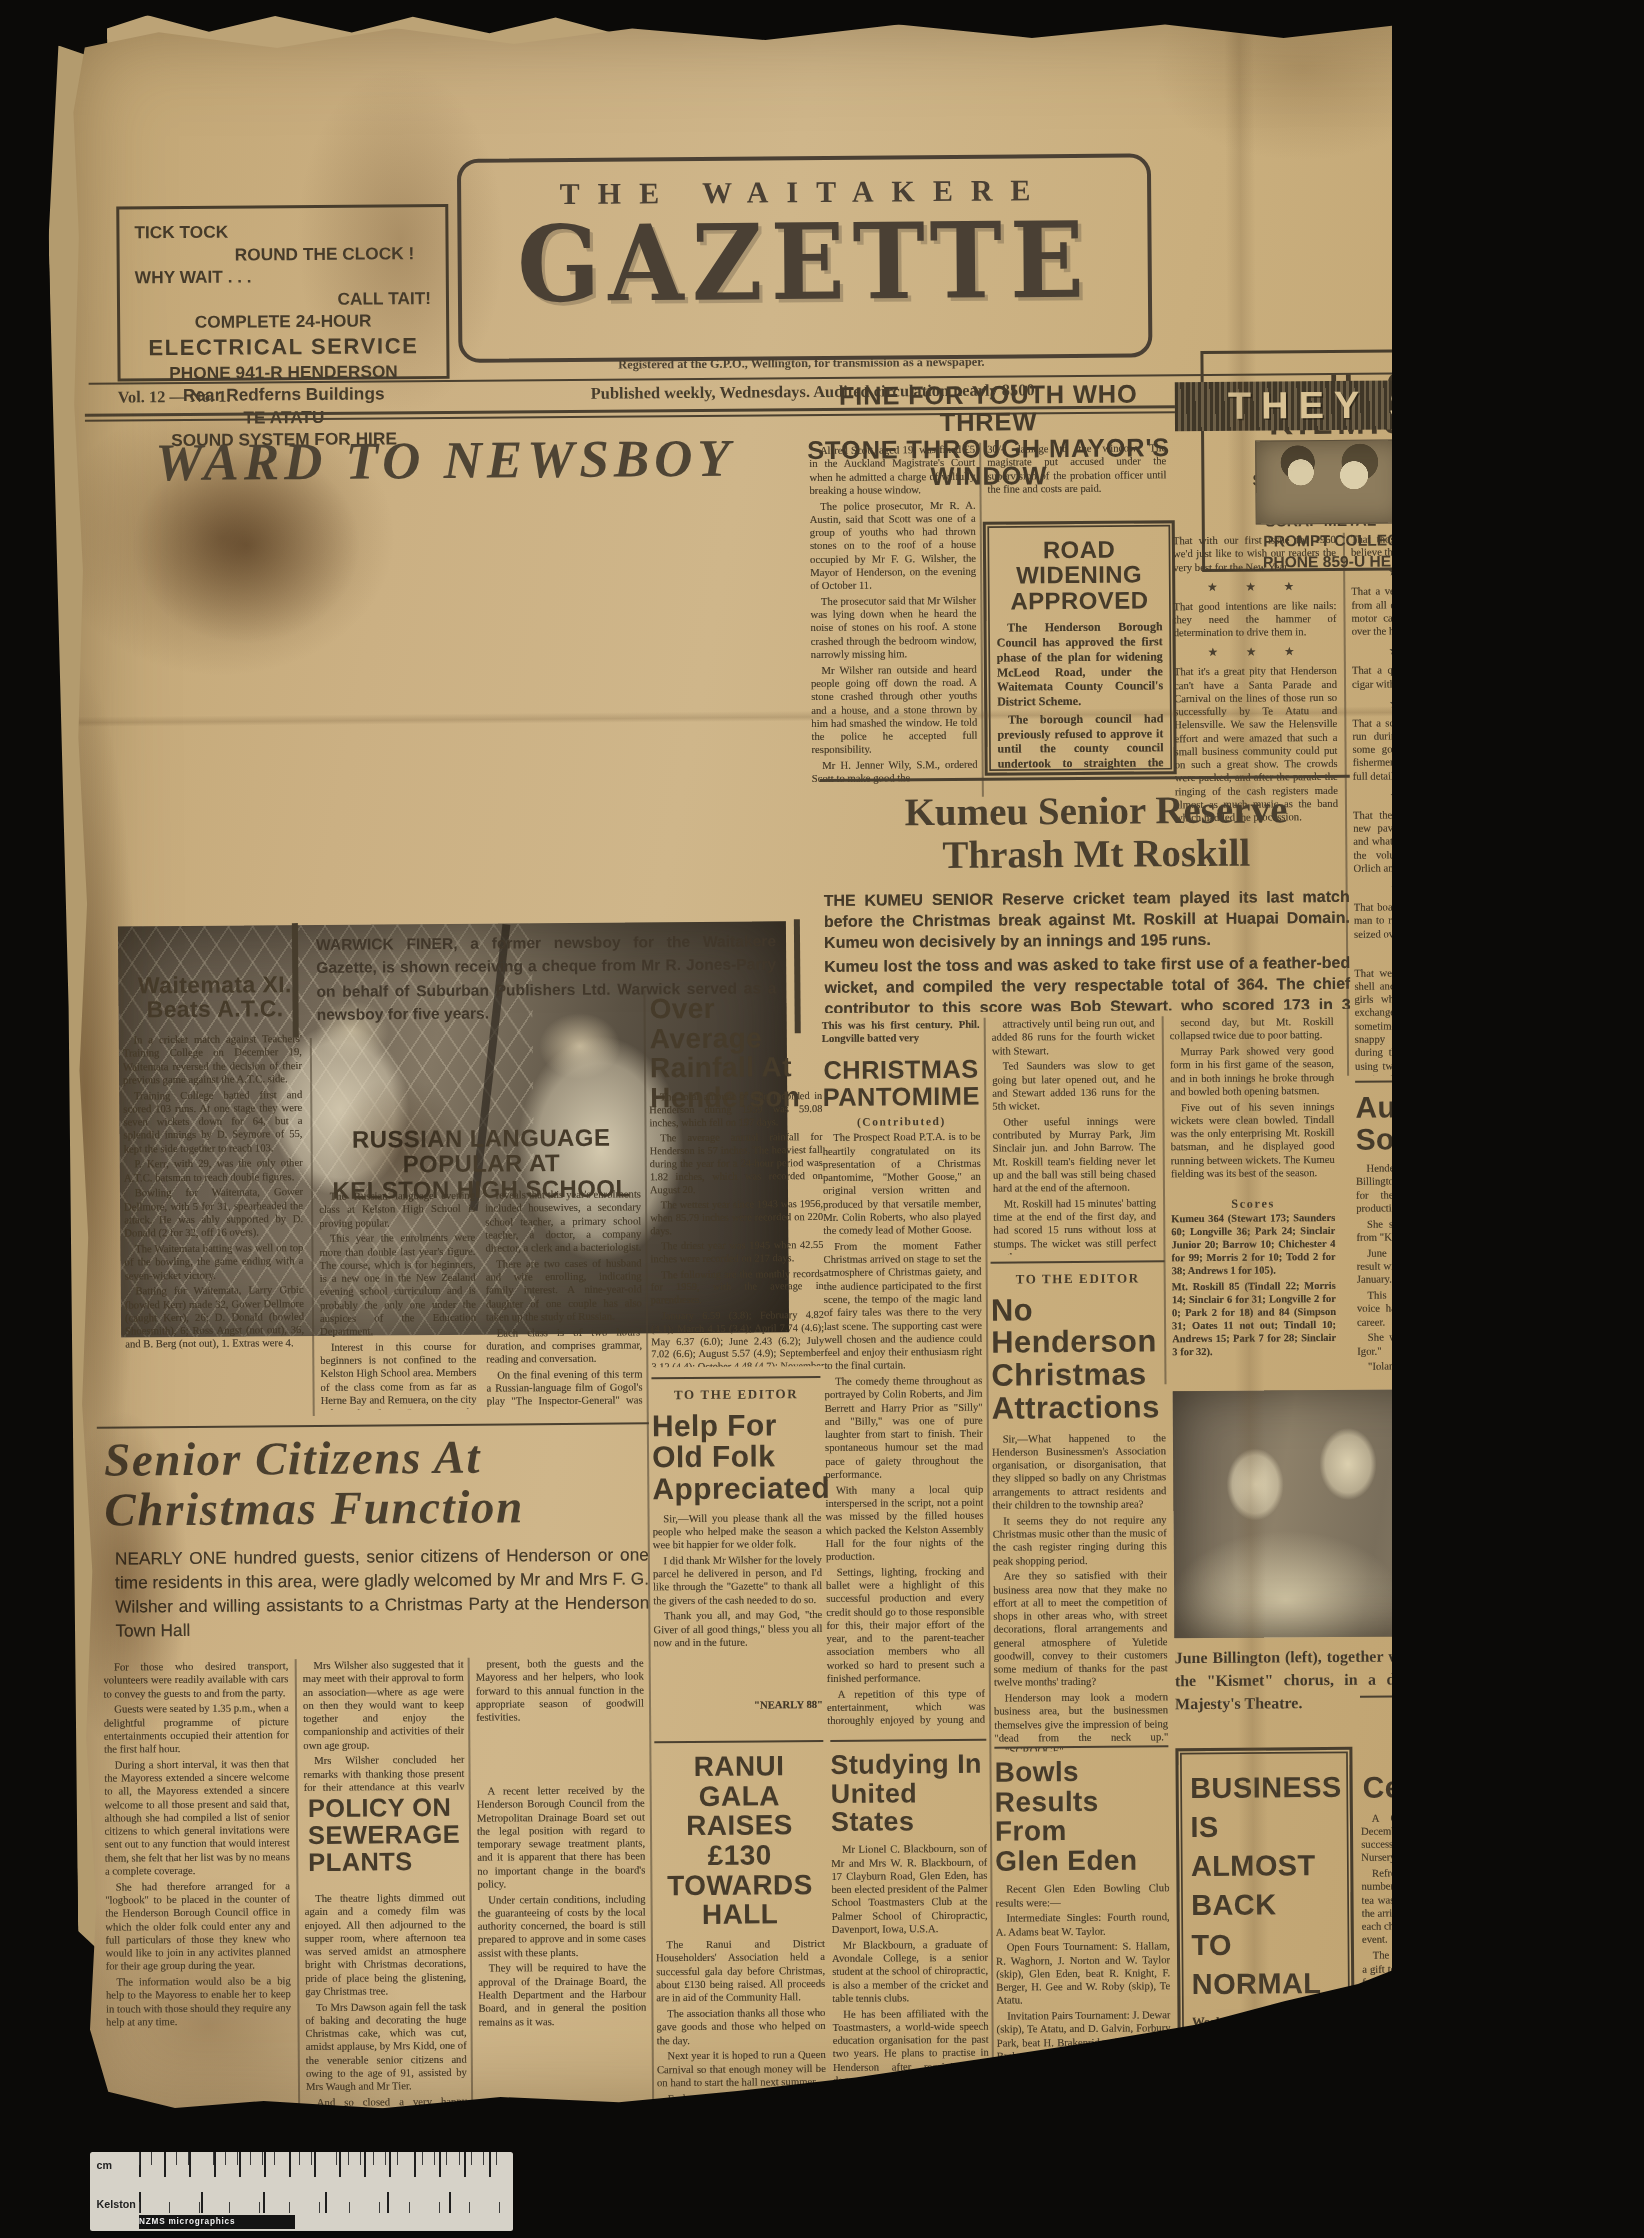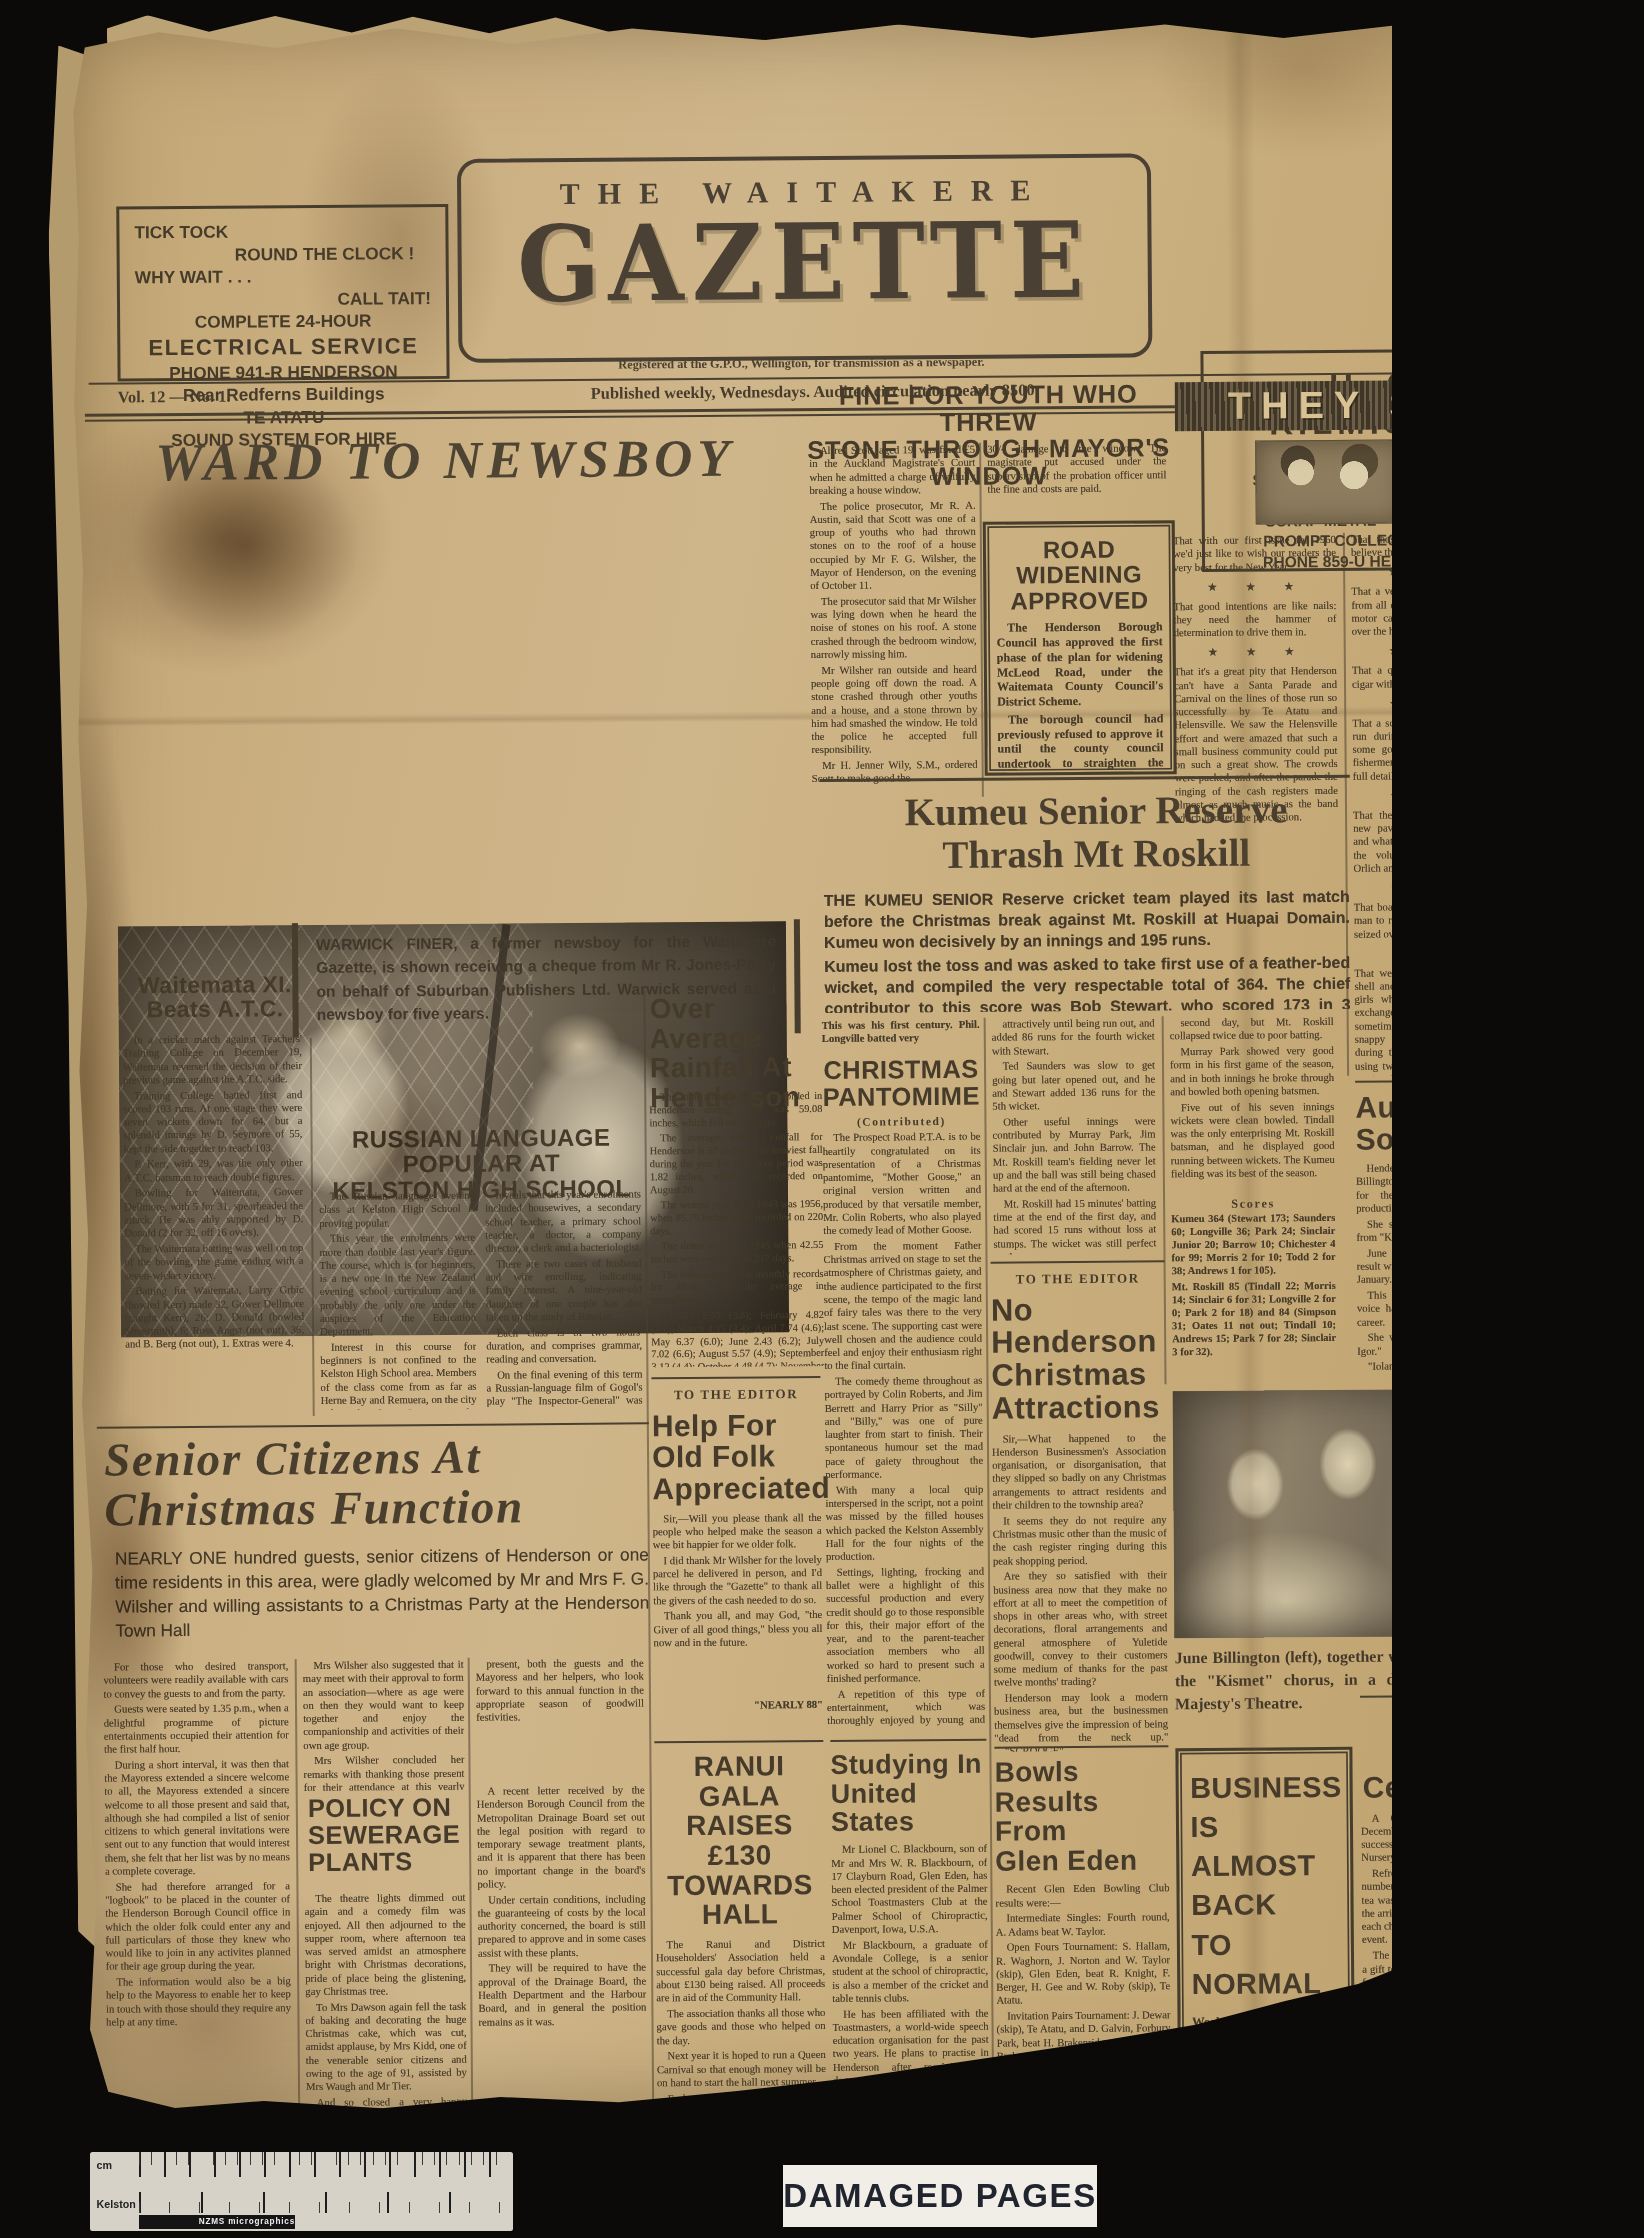--- a/index.html
+++ b/index.html
@@ -111,21 +111,21 @@
   .ruler .lbl{position:absolute;left:6.6px;font:700 10.7px "Liberation Sans",sans-serif;color:#222;}
   .ruler .cmticks{position:absolute;left:49px;right:5px;top:0;height:25px;
       background:repeating-linear-gradient(90deg,#1e1e1e 0 1.6px,transparent 1.6px 25px);}
   .ruler .cmsub{position:absolute;left:49px;right:5px;top:0;height:13px;
       background:repeating-linear-gradient(90deg,#3a3a3a 0 0.8px,transparent 0.8px 12.3px);}
   .ruler .inticks{position:absolute;left:49px;right:5px;bottom:18px;height:21.4px;
       background:repeating-linear-gradient(90deg,#1e1e1e 0 1.6px,transparent 1.6px 62px);}
   .ruler .insub{position:absolute;left:49px;right:5px;bottom:18px;height:10.7px;
       background:repeating-linear-gradient(90deg,#3a3a3a 0 0.8px,transparent 0.8px 30px);}
   .ruler .nzms{position:absolute;left:49px;bottom:1.6px;width:156px;height:14px;background:#141414;color:#eee;
-      font:700 8.2px "Liberation Sans",sans-serif;line-height:14px;text-align:right;letter-spacing:0.8px;}
+      font:700 8.2px "Liberation Sans",sans-serif;line-height:14px;text-align:left;letter-spacing:0.8px;}
   .damaged{position:absolute;left:783px;top:2165px;width:314px;height:62px;background:#f1eee8;
       display:flex;align-items:center;justify-content:center;
       font:700 33px "Liberation Sans",sans-serif;letter-spacing:1.6px;color:#20242e;}
 </style>
 </head>
 <body>
 
 <div class="canvas">
   <div class="frag1"></div>
   <div class="frag2"></div>
@@ -452,17 +452,14 @@
 
   <div class="ruler">
     <div class="lbl" style="top:6.6px;">cm</div>
     <div class="lbl" style="bottom:21.4px;">Kelston</div>
     <div class="cmticks"></div>
     <div class="cmsub"></div>
     <div class="inticks"></div>
     <div class="insub"></div>
     <div class="nzms">NZMS micrographics</div>
   </div>
-  <div class="damaged">
-    <span>DAMAGED PAGES</span>
-  </div>
 </div>
 
 
 </body></html>

